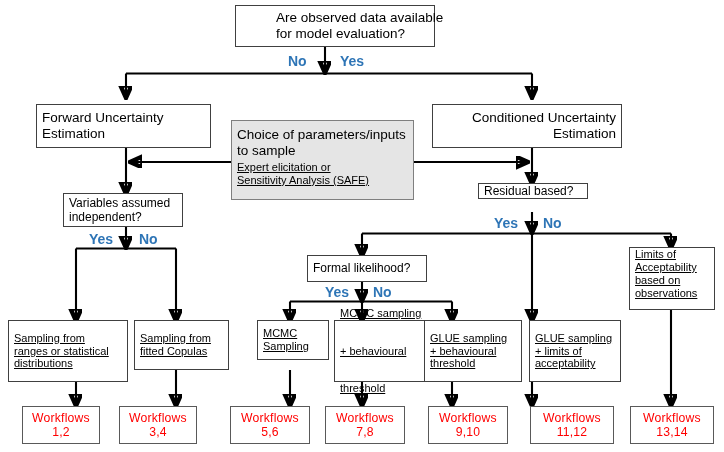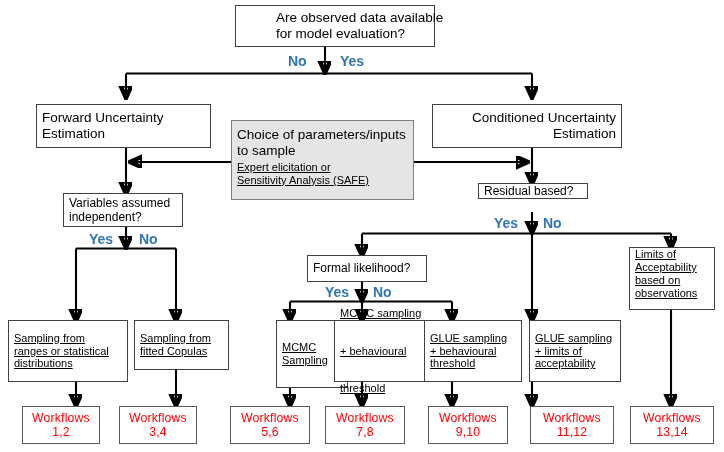--- a/index.html
+++ b/index.html
@@ -184,21 +184,21 @@
     <span class="ln">Sampling from</span>
     <span class="ln">ranges or statistical</span>
     <span class="ln">distributions</span>
   </div>
 
   <div class="node n-sm" style="left:134px; top:320px; width:95px; height:50px;">
     <span class="ln">Sampling from</span>
     <span class="ln">fitted Copulas</span>
   </div>
 
-  <div class="node n-sm" style="left:257px; top:320px; width:72px; height:68px;margin-left:19px;">
+  <div class="node n-sm" style="left:257px; top:320px; width:72px; height:40px;">
     <span class="ln">MCMC</span>
     <span class="ln">Sampling</span>
   </div>
 
   <div class="node n-sm" style="left:334px; top:320px; width:98px; height:62px;gap:25px;">
     <span class="ln">MCMC sampling</span>
     <span class="ln">+ behavioural</span>
     <span class="ln">threshold</span>
   </div>
 

